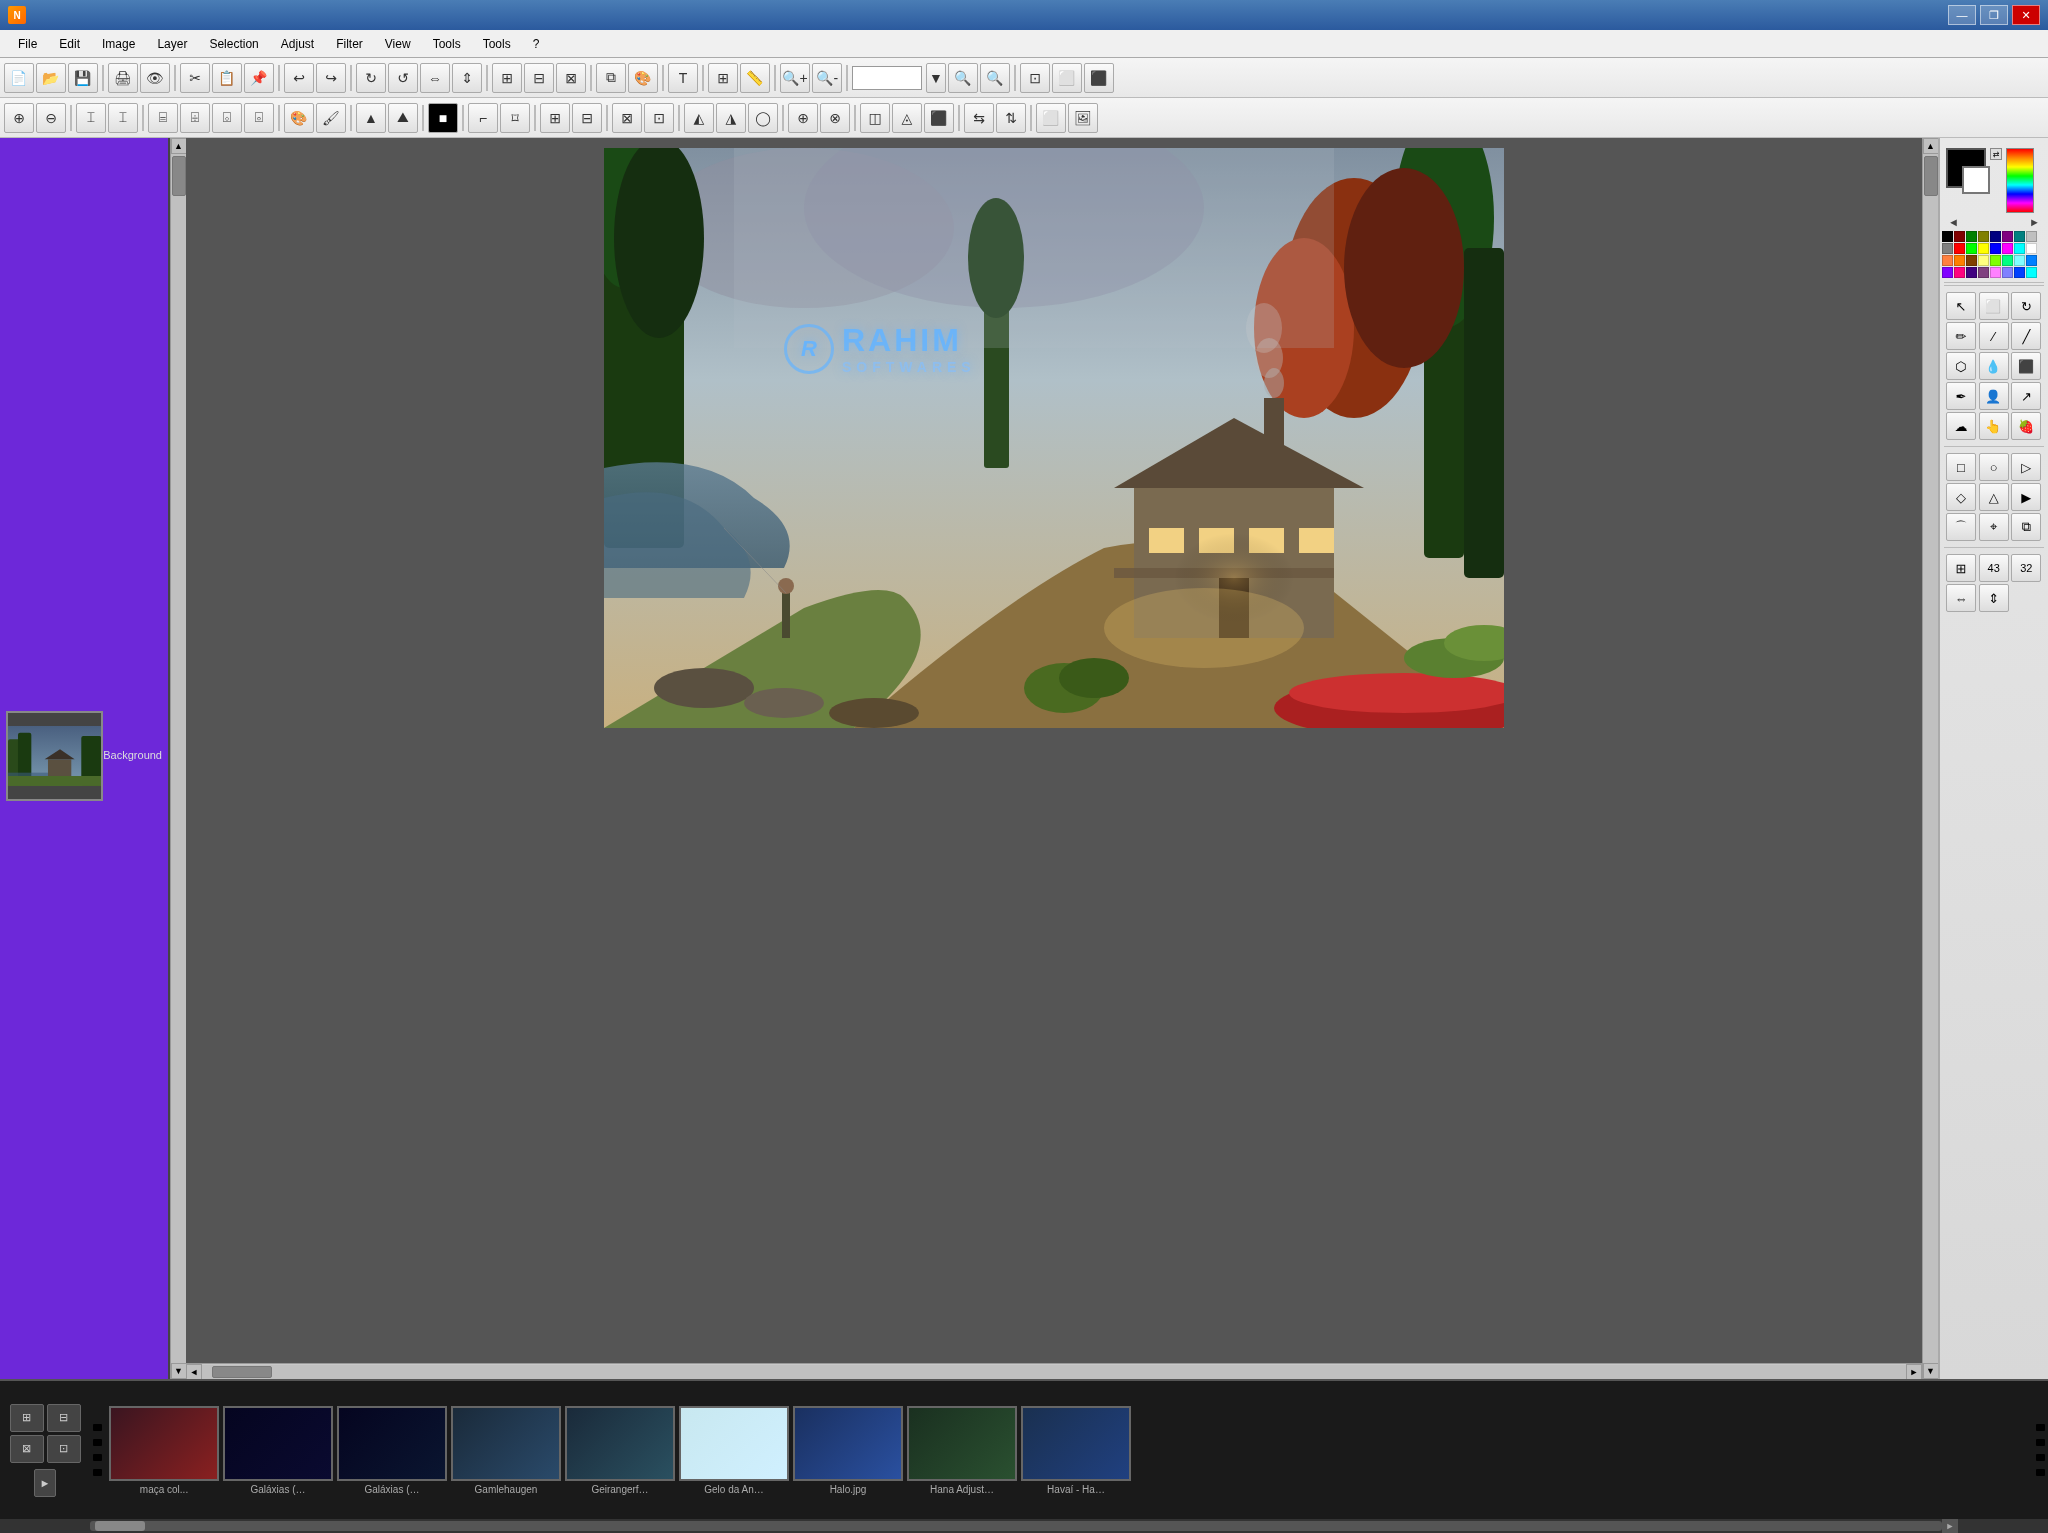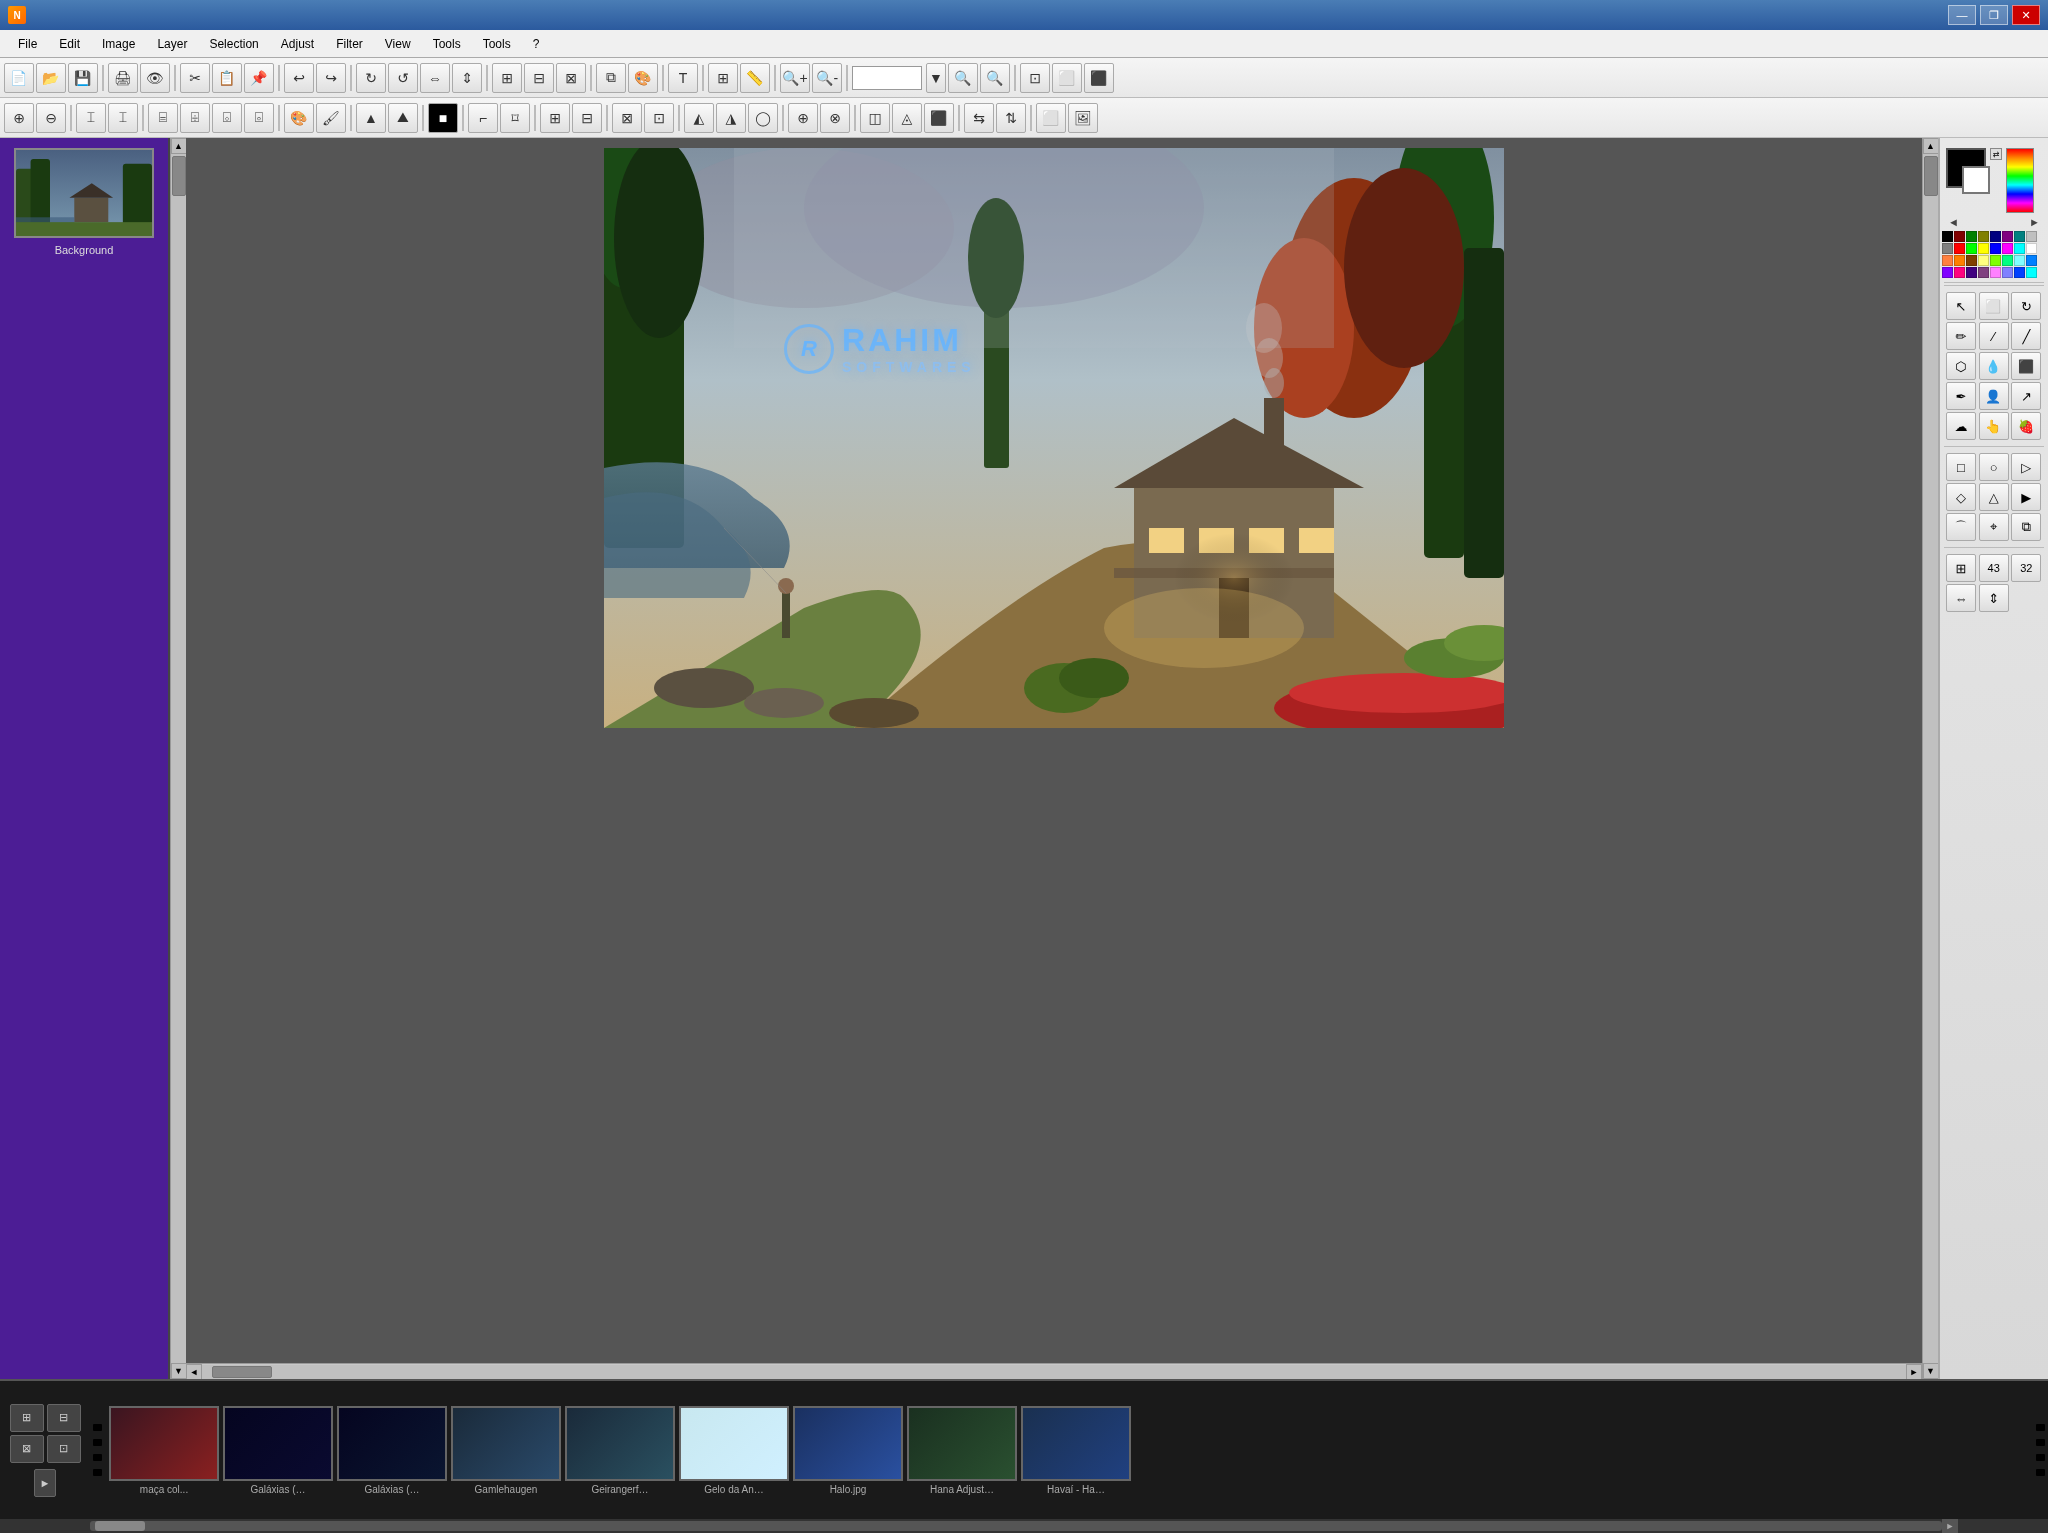--- a/index.html
+++ b/index.html
@@ -39,22 +39,22 @@
       width: 30px; height: 30px; background: linear-gradient(to bottom, #fafafa, #e0e0e0);
       border: 1px solid #aaa; border-radius: 2px; cursor: pointer; display: flex; align-items: center; justify-content: center;
       font-size: 14px; color: #333;
     }
     .tb-separator { width: 2px; height: 26px; background: #bbb; margin: 0 2px; }
     .tb-zoom { display: flex; align-items: center; gap: 4px; }
     .tb-zoom input { width: 60px; height: 24px; border: 1px solid #999; padding: 0 4px; font-size: 12px; background: white; }
 
     
     #left-panel {
-      width: 170px; min-width: 170px; background: #4c1d95; border-right: 2px solid #444;
-      display: flex; flex-direction: column; align-items: center; padding: 10px 6px;
+      width: 170px; min-width: 170px; background: #6d28d9; border-right: 2px solid #444;
+      display: flex; flex-direction: row; align-items: center; padding: 10px 6px;
     }
     .layer-thumb {
       width: 140px; height: 90px; border: 2px solid #888; background: #444; overflow: hidden;
       display: flex; align-items: center; justify-content: center; margin-bottom: 6px;
     }
     .layer-label { color: #ddd; font-size: 11px; text-align: center; margin-bottom: 8px; }
 
     
     .h-scrollbar { width: 100%; height: 16px; background: #c8c8c8; border-top: 1px solid #999; display: flex; align-items: center; }
     .v-scrollbar { width: 16px; background: #c8c8c8; border-left: 1px solid #999; display: flex; flex-direction: column; align-items: center; }

